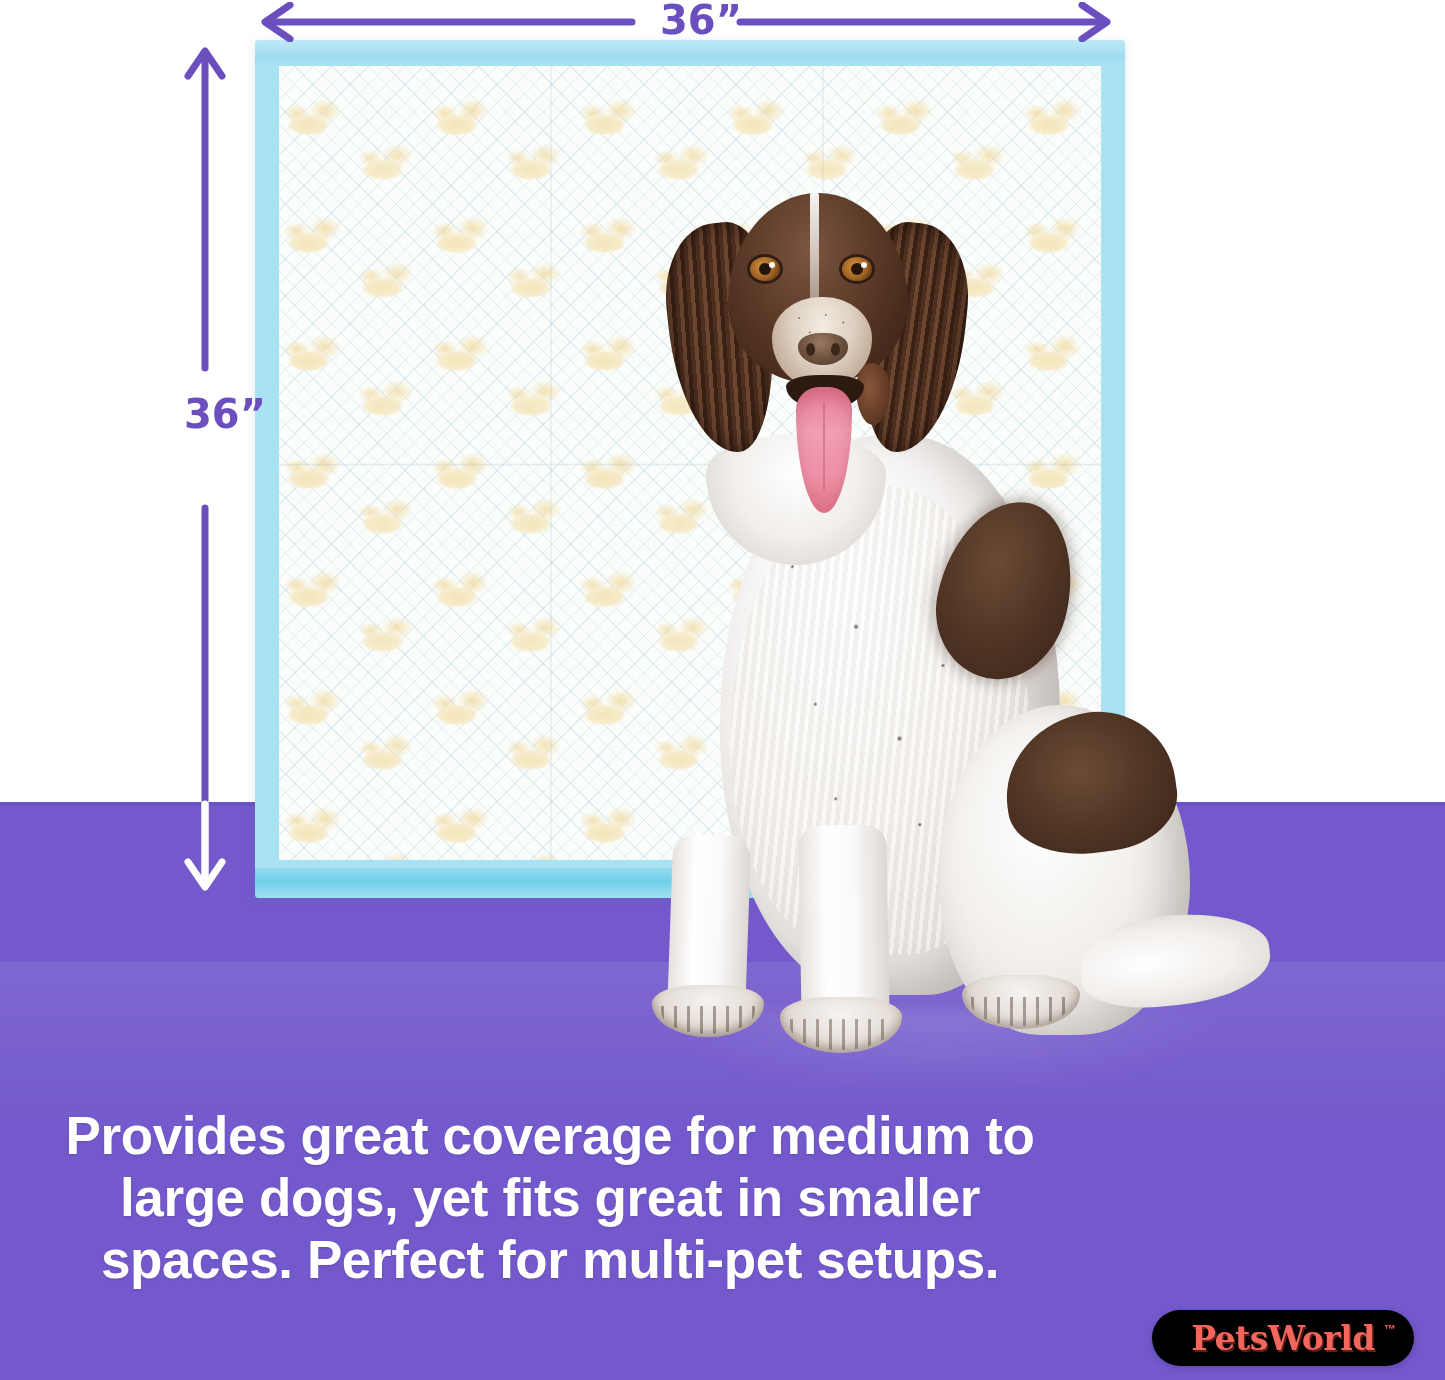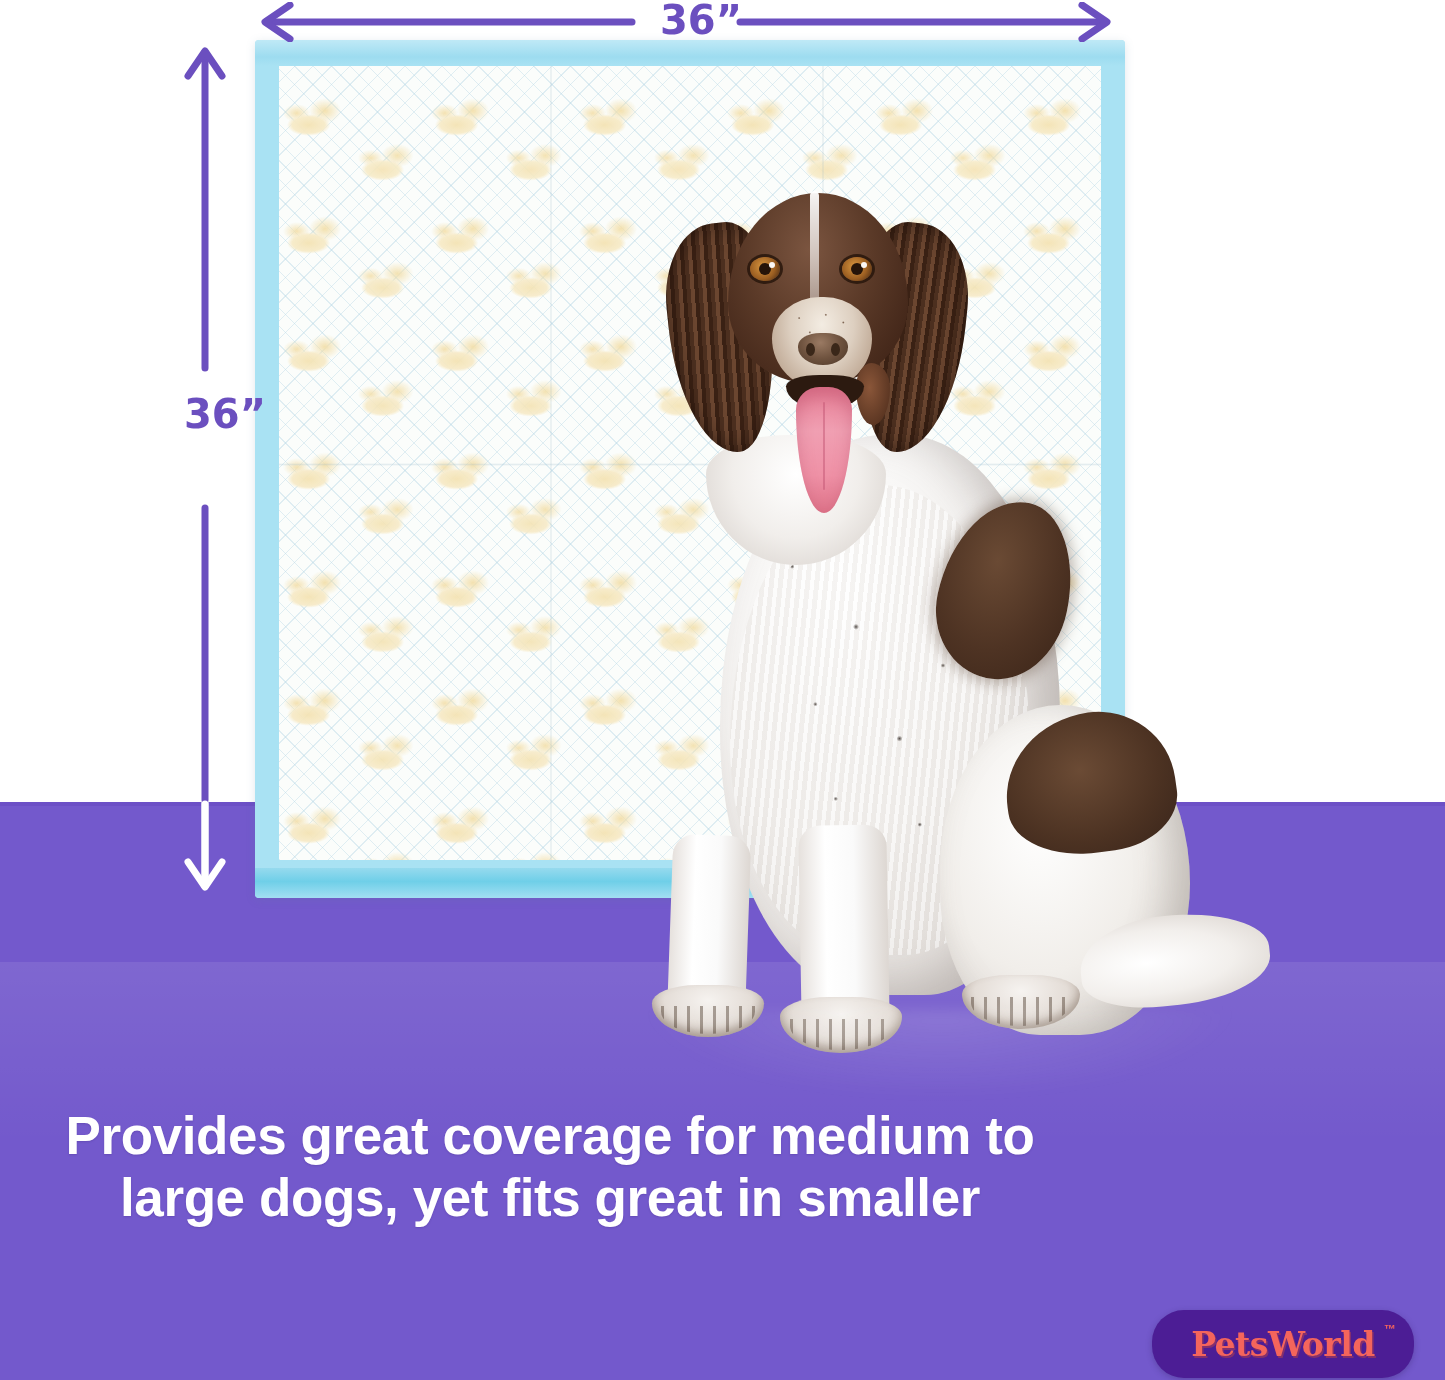--- a/index.html
+++ b/index.html
@@ -412,22 +412,22 @@
     text-shadow: 0 1px 2px rgba(60,35,120,0.25);
   }
   .caption-line { display: block; }
 
   
   .logo-pill {
     position: absolute;
     left: 1152px;
     top: 1310px;
     width: 262px;
-    height: 68px;
-    background: #4c1d95;
+    height: 56px;
+    background: #000000;
     border-radius: 32px;
     box-shadow: 0 2px 6px rgba(40,20,80,0.28);
     display: flex;
     align-items: center;
     justify-content: center;
   }
   .logo-text {
     font-family: "DejaVu Serif", serif;
     font-weight: bold;
     font-size: 33px;
@@ -556,20 +556,21 @@
         <line x1="23" y1="766" x2="23" y2="848"></line>
       </g>
     </g>
   </svg>
 
   <div class="dim-label-left">36”</div>
 
   <div class="caption">
     <span class="caption-line">Provides great coverage for medium to</span>
     <span class="caption-line">large dogs, yet fits great in smaller</span>
+    <span class="caption-line">spaces. Perfect for multi-pet setups.</span>
   </div>
 
   <div class="logo-pill">
     <span class="logo-text">PetsWorld</span>
     <span class="logo-tm" style="position:absolute; right:18px; top:12px;">™</span>
   </div>
 
 </div>
 
 </body></html>

